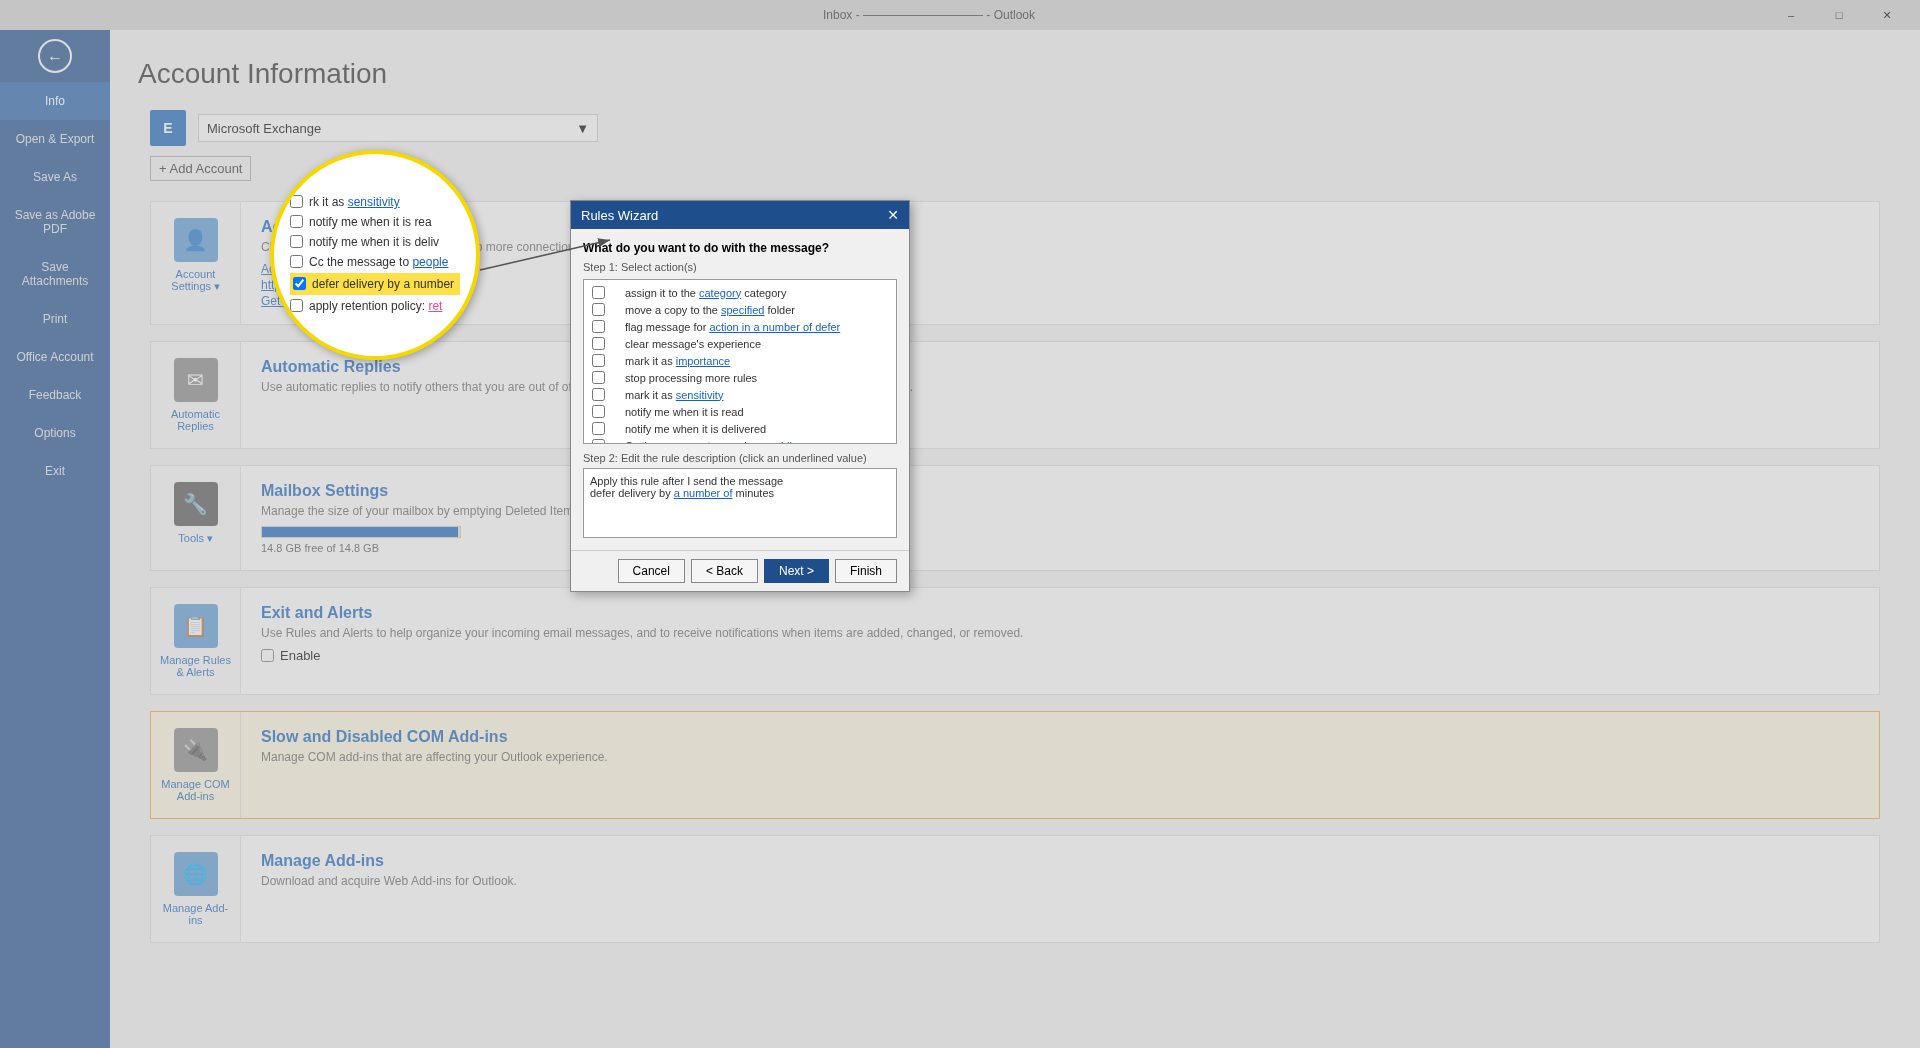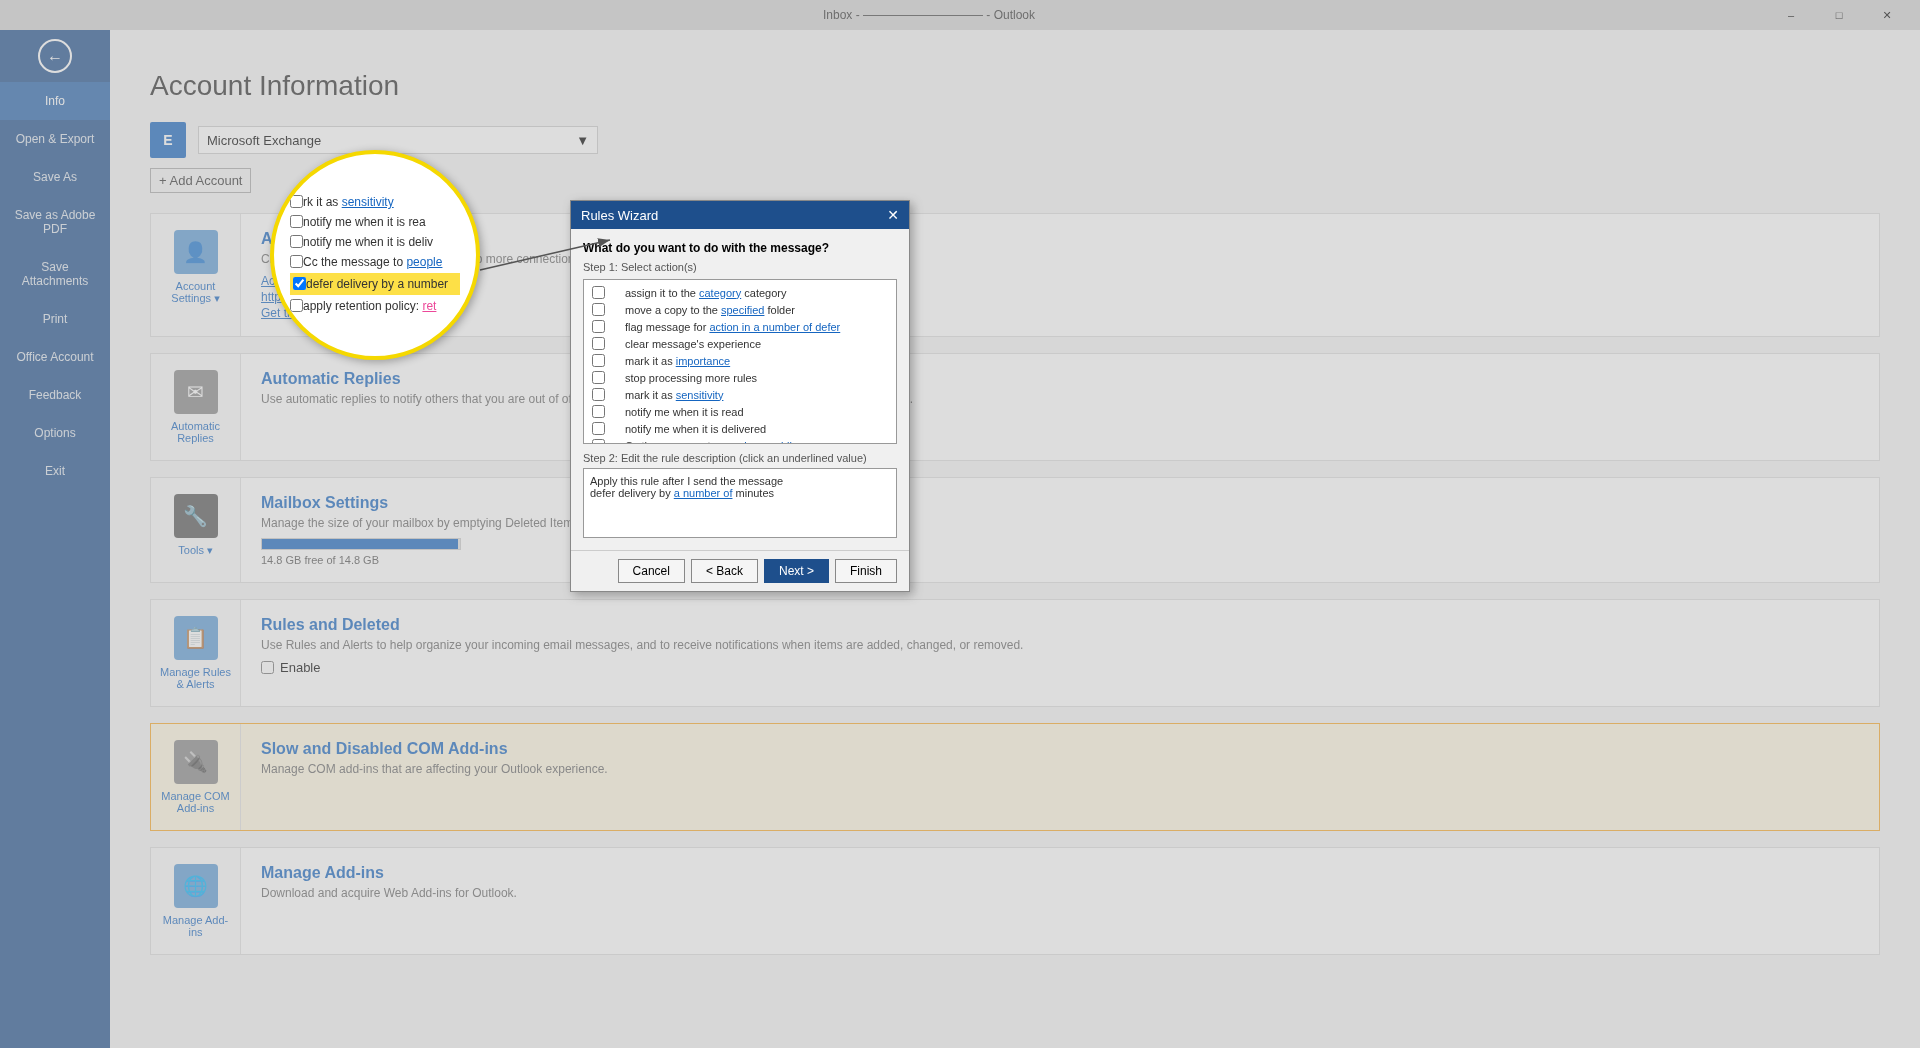--- a/index.html
+++ b/index.html
@@ -68,23 +68,22 @@
     
     .content-area {
       flex: 1;
       background: #f5f5f5;
       overflow-y: auto;
       position: relative;
     }
 
     
     .page-header {
-      padding: 28px 40px 20px;
+      padding: 28px 28px 20px;
       background: #f5f5f5;
-      margin-top: 12px;
     }
     .page-title {
       font-size: 28px;
       font-weight: 300;
       color: #2c2c2c;
     }
 
     
     .account-selector-row {
       display: flex;
@@ -317,20 +316,21 @@
       overflow: hidden;
       box-shadow: 2px 2px 8px rgba(0,0,0,0.3);
       display: flex;
       flex-direction: column;
       justify-content: center;
       padding: 20px 16px;
     }
     .magnify-item {
       display: flex;
       align-items: flex-start;
+      gap: 6px;
       font-size: 12px;
       line-height: 1.5;
       color: #333;
       margin-bottom: 2px;
     }
     .magnify-item input[type="checkbox"] { margin-top: 2px; }
     .magnify-item.checked-item { font-weight: normal; }
     .magnify-link { color: #1565c0; text-decoration: underline; }
     .magnify-highlight { background: #cde; }
 
@@ -469,21 +469,21 @@
       <div class="section-card">
         <div class="section-icon-area">
           <div class="section-icon">
             <span>📋</span>
           </div>
           <div class="section-icon-label">
             <a>Manage Rules<br>&amp; Alerts</a>
           </div>
         </div>
         <div class="section-content">
-          <div class="section-title">Rules and Deleted</div>
+          <div class="section-title">Exit and Alerts</div>
           <div class="section-desc">Use Rules and Alerts to help organize your incoming email messages, and to receive notifications when items are added, changed, or removed.</div>
           <div style="display:flex;align-items:center;gap:6px;margin-top:6px;">
             <input type="checkbox" style="">
             <span>Enable</span>
           </div>
         </div>
       </div>
 
       <div class="section-card highlight">
         <div class="section-icon-area" style="background:#fff8e1;">

